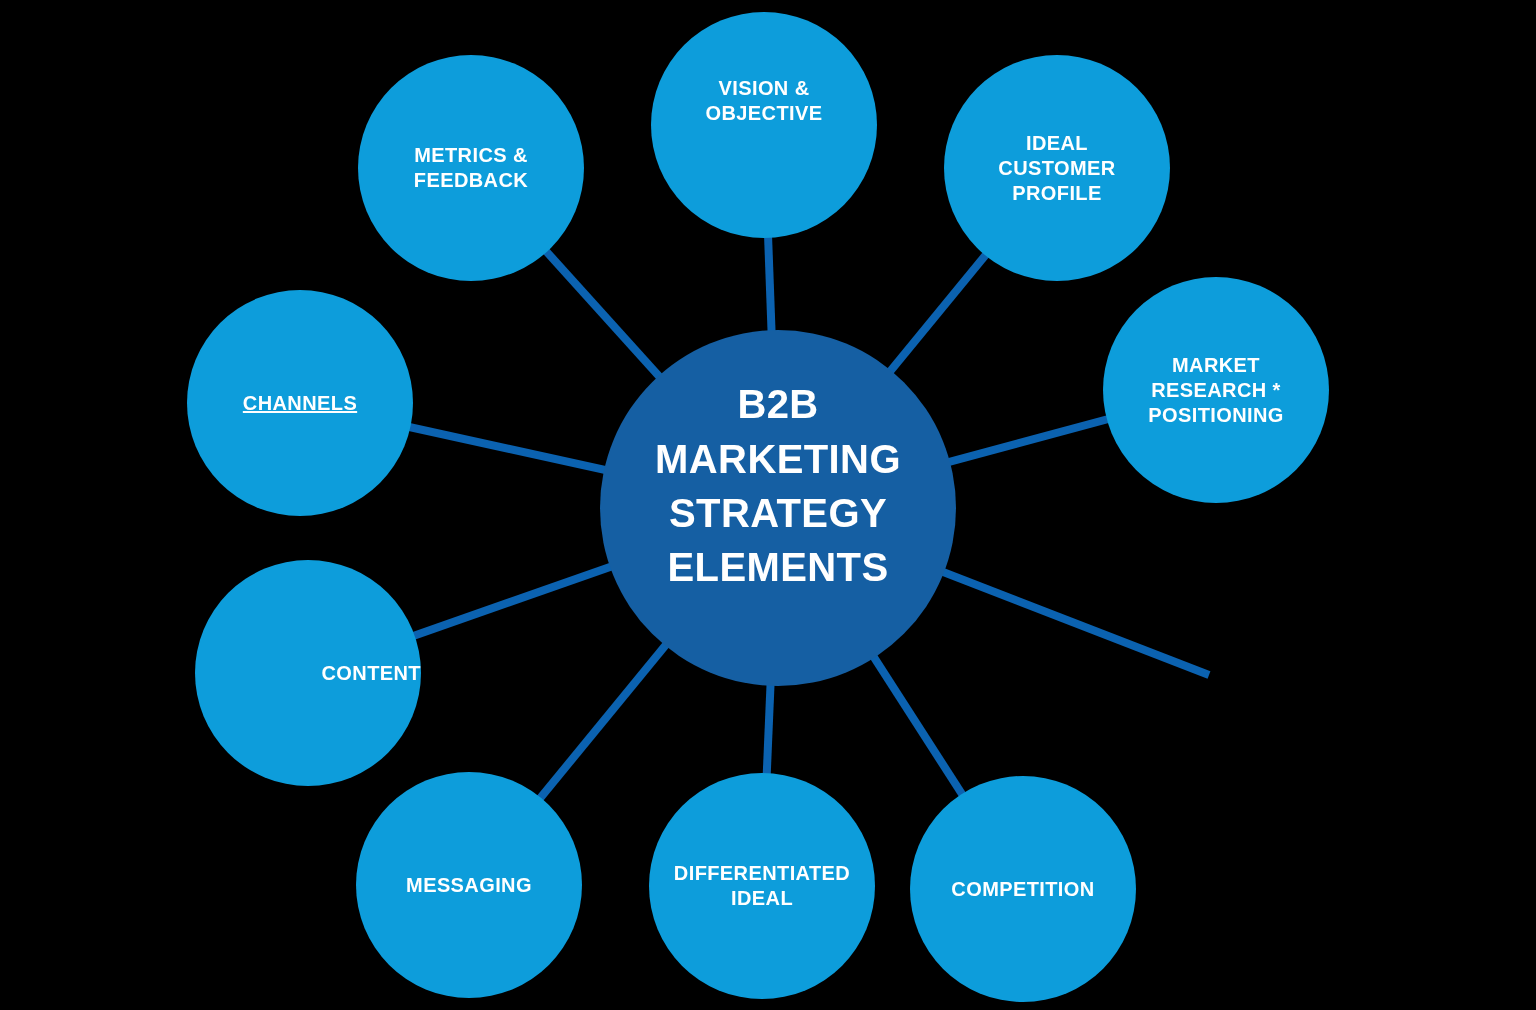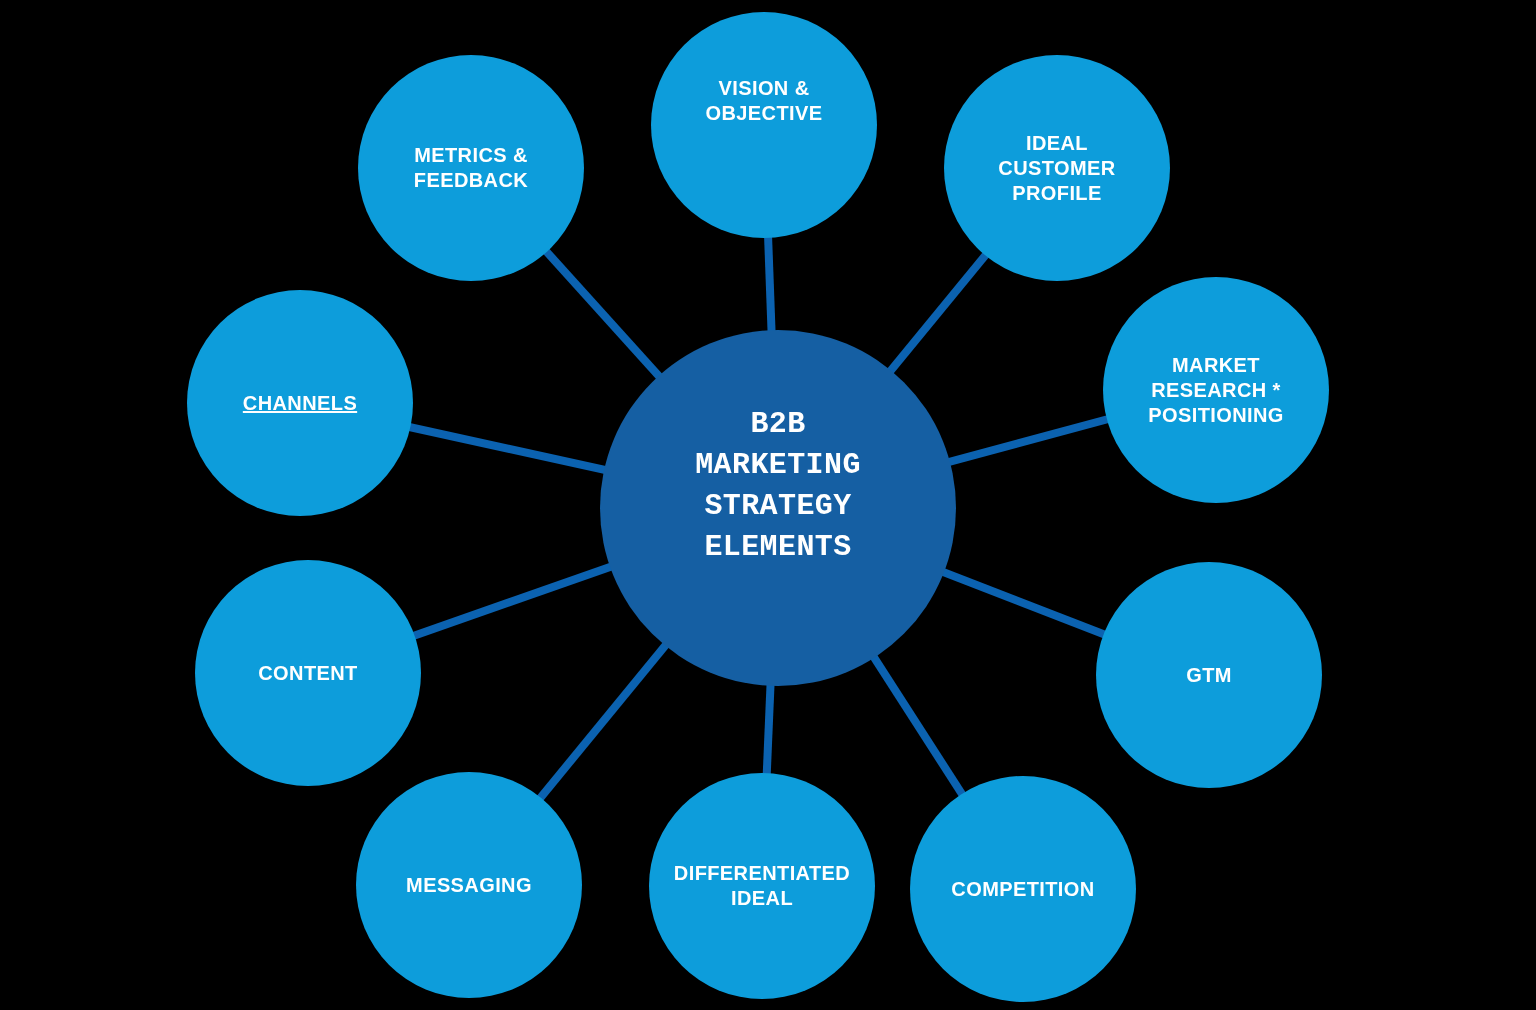--- a/index.html
+++ b/index.html
@@ -41,23 +41,22 @@
     width: 226px;
     height: 226px;
     background: var(--node-fill, #0D9DDB);
     font-size: 20px;
     line-height: 1.25;
   }
   .hub {
     width: 356px;
     height: 356px;
     background: var(--hub-fill, #155FA3);
-    font-size: 30px;
+    font-size: 40px;
     line-height: 1.36;
-    font-family: Liberation Mono, monospace;
   }
   .label {
     white-space: pre-line;
     display: block;
   }
   .lift-hub { transform: translateY(-22px); }
   .lift-sat { transform: translateY(-24px); }
 </style>
 </head>
 <body>
@@ -94,38 +93,35 @@
 CUSTOMER
 PROFILE</span>
   </div>
 
   <div class="node sat" style="left:1103px; top:277px;">
     <span class="label">MARKET
 RESEARCH *
 POSITIONING</span>
   </div>
 
-  <div class="node sat" style="left:1096px; top:562px;">
-    <span class="label">GTM</span>
-  </div>
 
   <div class="node sat" style="left:910px; top:776px;">
     <span class="label">COMPETITION</span>
   </div>
 
   <div class="node sat" style="left:649px; top:773px;">
     <span class="label">DIFFERENTIATED
 IDEAL</span>
   </div>
 
   <div class="node sat" style="left:356px; top:772px;">
     <span class="label">MESSAGING</span>
   </div>
 
-  <div class="node sat" style="left:195px; top:560px;">
+  <div class="node sat" style="left:195px; top:560px;justify-content:flex-end;">
     <span class="label">CONTENT</span>
   </div>
 
   <div class="node sat" style="left:187px; top:290px;text-decoration:underline;">
     <span class="label">CHANNELS</span>
   </div>
 
   <div class="node sat" style="left:358px; top:55px;">
     <span class="label">METRICS &amp;
 FEEDBACK</span>

